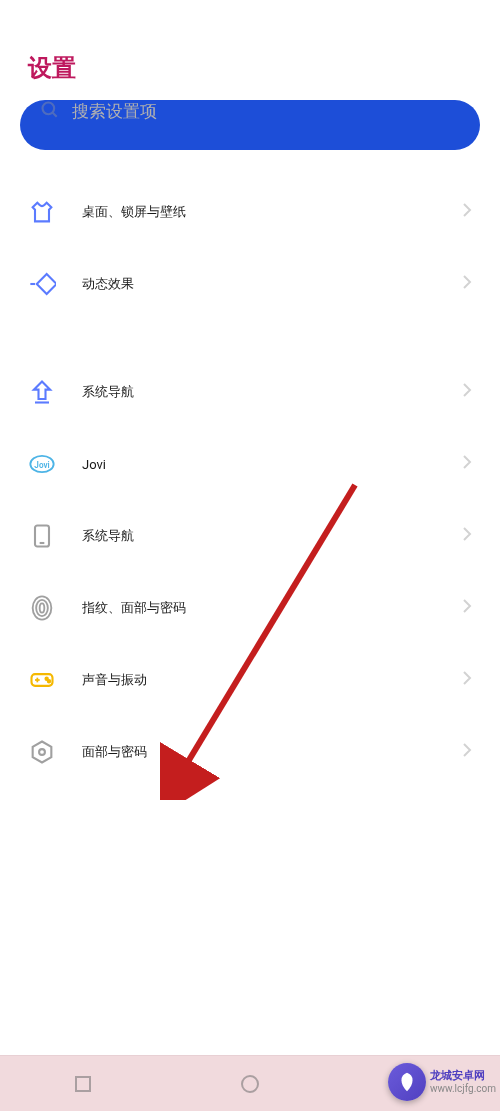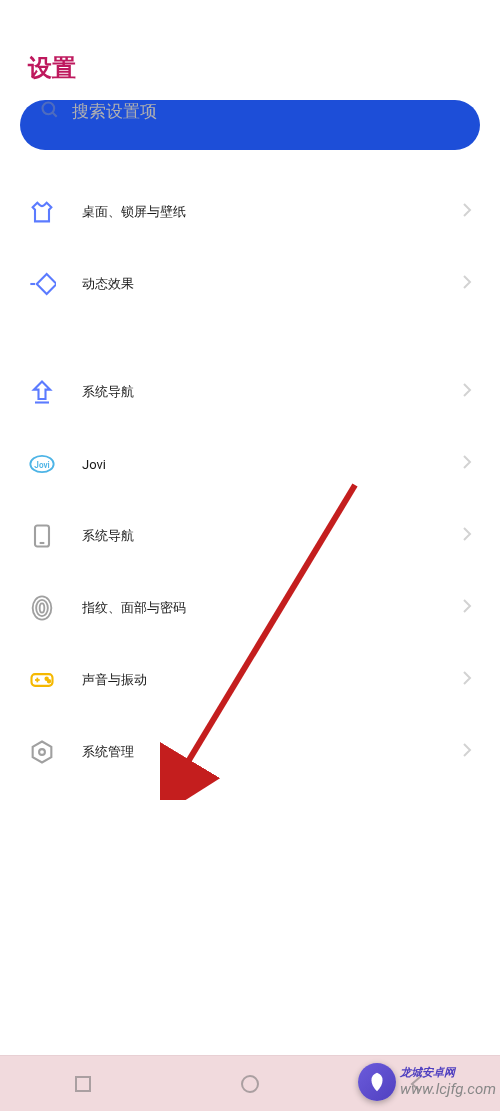--- a/index.html
+++ b/index.html
@@ -108,24 +108,23 @@
       justify-content: center;
       box-shadow: 0 2px 6px rgba(0,0,0,0.3);
     }
     .watermark-text {
       display: flex;
       flex-direction: column;
       font-size: 11px;
       line-height: 1.2;
       color: #5040c0;
       font-weight: 600;
-      font-style: italic;
     }
     .watermark-url {
-      font-size: 15px;
+      font-size: 10px;
       color: #888;
       font-weight: 400;
     }
     .arrow-overlay {
       position: absolute;
       top: 480px;
       left: 160px;
       pointer-events: none;
       z-index: 5;
     }
@@ -262,21 +261,21 @@
     </div>
 
 
     <div class="settings-item">
       <span class="item-icon">
         <svg viewBox="0 0 24 24" fill="none" stroke="#a0a0a0" stroke-width="1.8">
           <polygon points="12,3 20,7.5 20,16.5 12,21 4,16.5 4,7.5"></polygon>
           <circle cx="12" cy="12" r="2.5"></circle>
         </svg>
       </span>
-      <span class="item-label">系统管理</span>
+      <span class="item-label">面部与密码</span>
       <span class="chevron">
         <svg width="10" height="16" viewBox="0 0 10 16" fill="none" stroke="currentColor" stroke-width="2">
             <path d="M2 2 L8 8 L2 14"></path>
           </svg>
       </span>
     </div>
   </div>
 
 </div>
 

